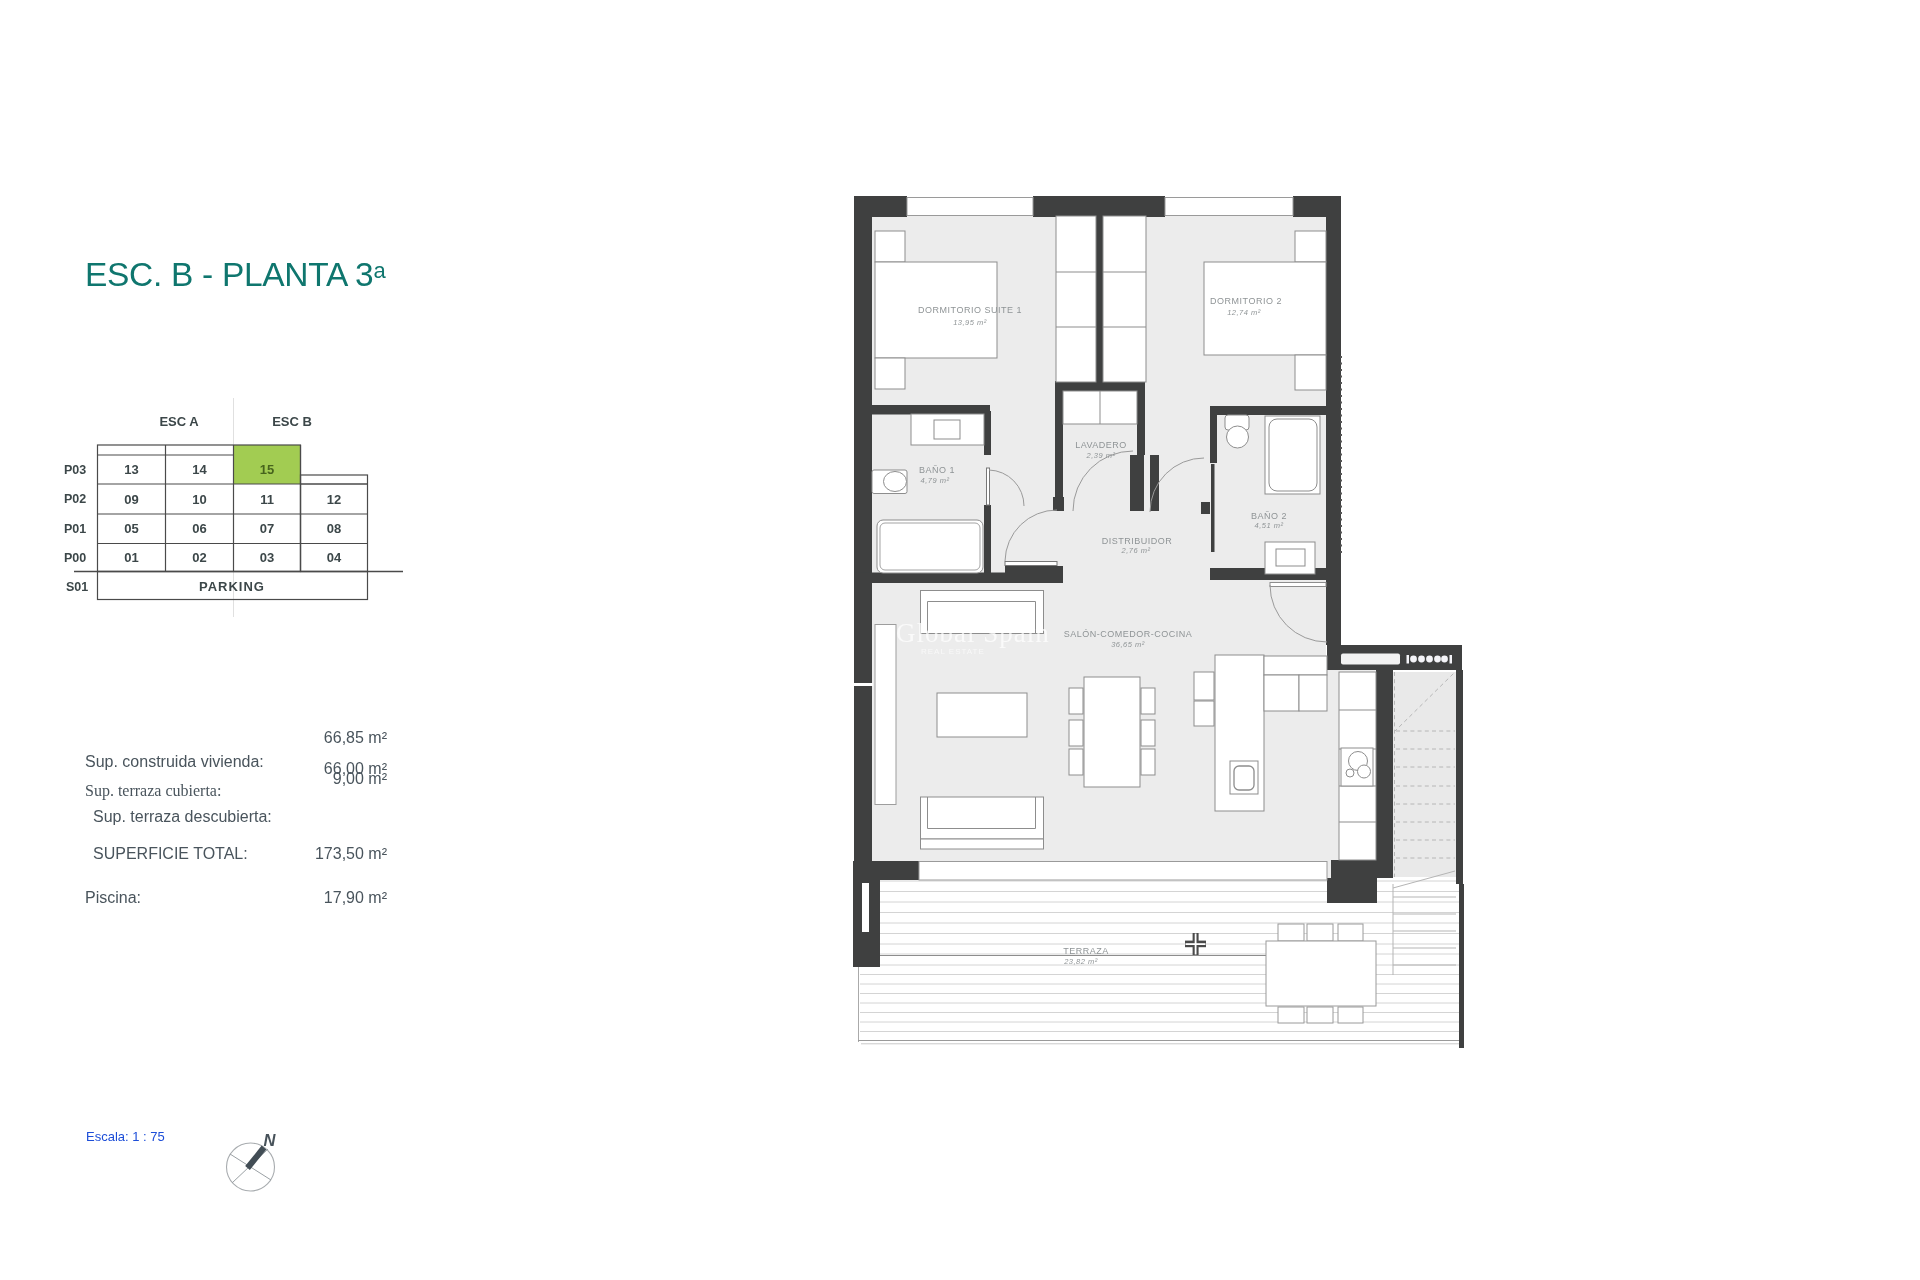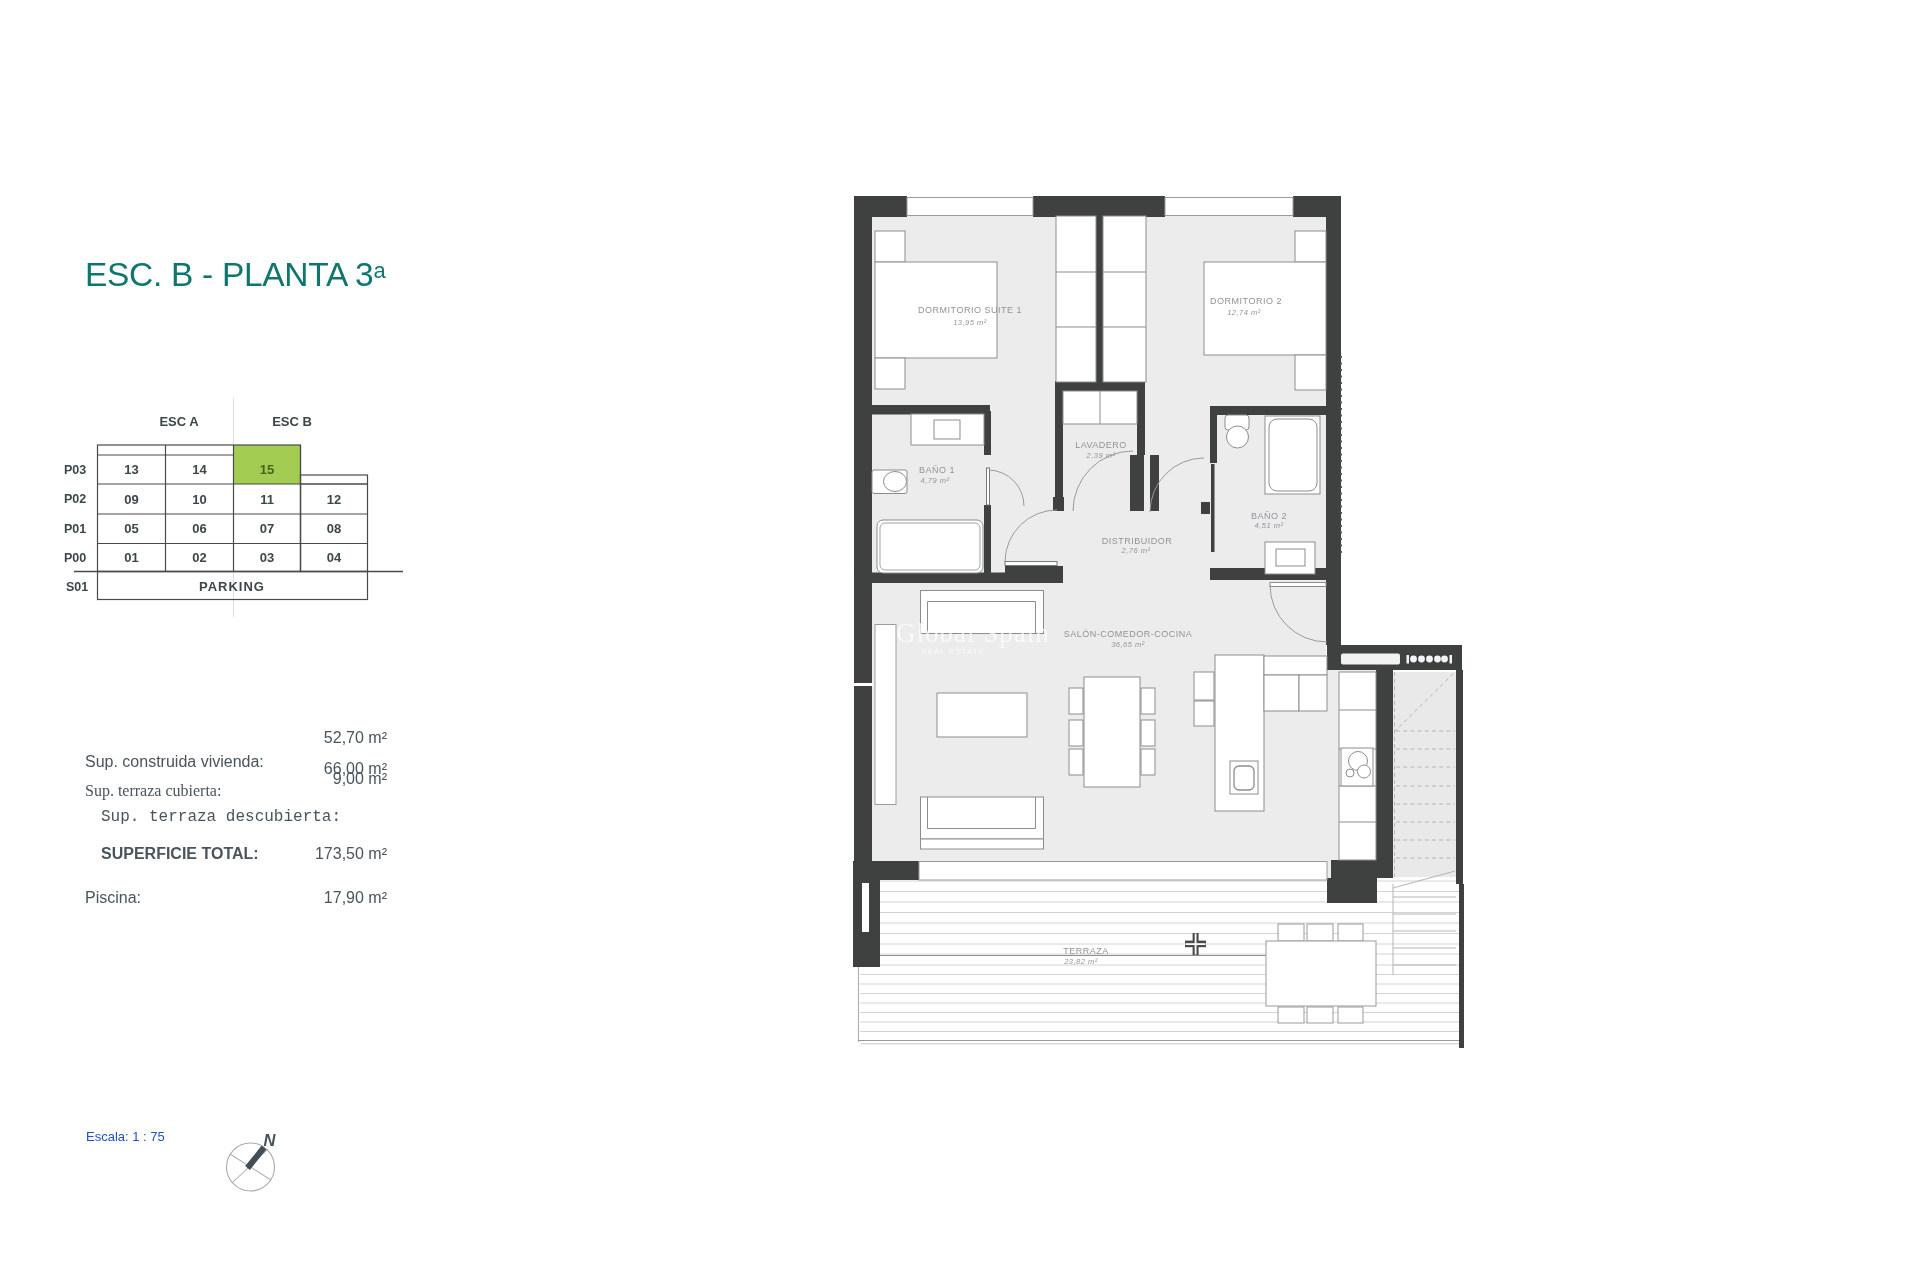--- a/index.html
+++ b/index.html
@@ -63,29 +63,29 @@
     <text x="199.5" y="562">02</text>
     <text x="267" y="562">03</text>
     <text x="334" y="562">04</text>
     <text x="232" y="591" letter-spacing="1">PARKING</text>
   </g>
 </svg>
 
 <div class="abs" style="left:85px;top:0px;width:302px;font-size:16px;color:#49545c;">
 
   <div class="abs" style="top:729px;left:0;margin-top:24px;">Sup. construida vivienda:</div>
-  <div class="abs" style="top:729px;right:0;">52,70 m²</div>
+  <div class="abs" style="top:729px;right:0;">66,85 m²</div>
 
   <div class="abs" style="top:782px;left:0;font-family:Liberation Serif, serif;">Sup. terraza cubierta:</div>
   <div class="abs" style="top:770px;right:0;">9,00 m²</div>
 
-  <div class="abs" style="top:808px;left:16px;font-family:Liberation Mono, monospace;">Sup. terraza descubierta:</div>
+  <div class="abs" style="top:808px;left:8px;">Sup. terraza descubierta:</div>
   <div class="abs" style="top:760px;right:0;">66,00 m²</div>
 
-  <div class="abs" style="top:845px;left:16px;font-weight:bold;">SUPERFICIE TOTAL:</div>
+  <div class="abs" style="top:845px;left:8px;">SUPERFICIE TOTAL:</div>
   <div class="abs" style="top:845px;right:0;">173,50 m²</div>
 
   <div class="abs" style="top:889px;left:0;">Piscina:</div>
   <div class="abs" style="top:889px;right:0;">17,90 m²</div>
 </div>
 
 <div class="abs" style="left:86px;top:1129px;font-size:13px;color:#1d4ed8;">Escala: 1 : 75</div>
 
 <svg class="abs" style="left:215px;top:1120px;" width="80" height="85" viewBox="215 1120 80 85">
 

